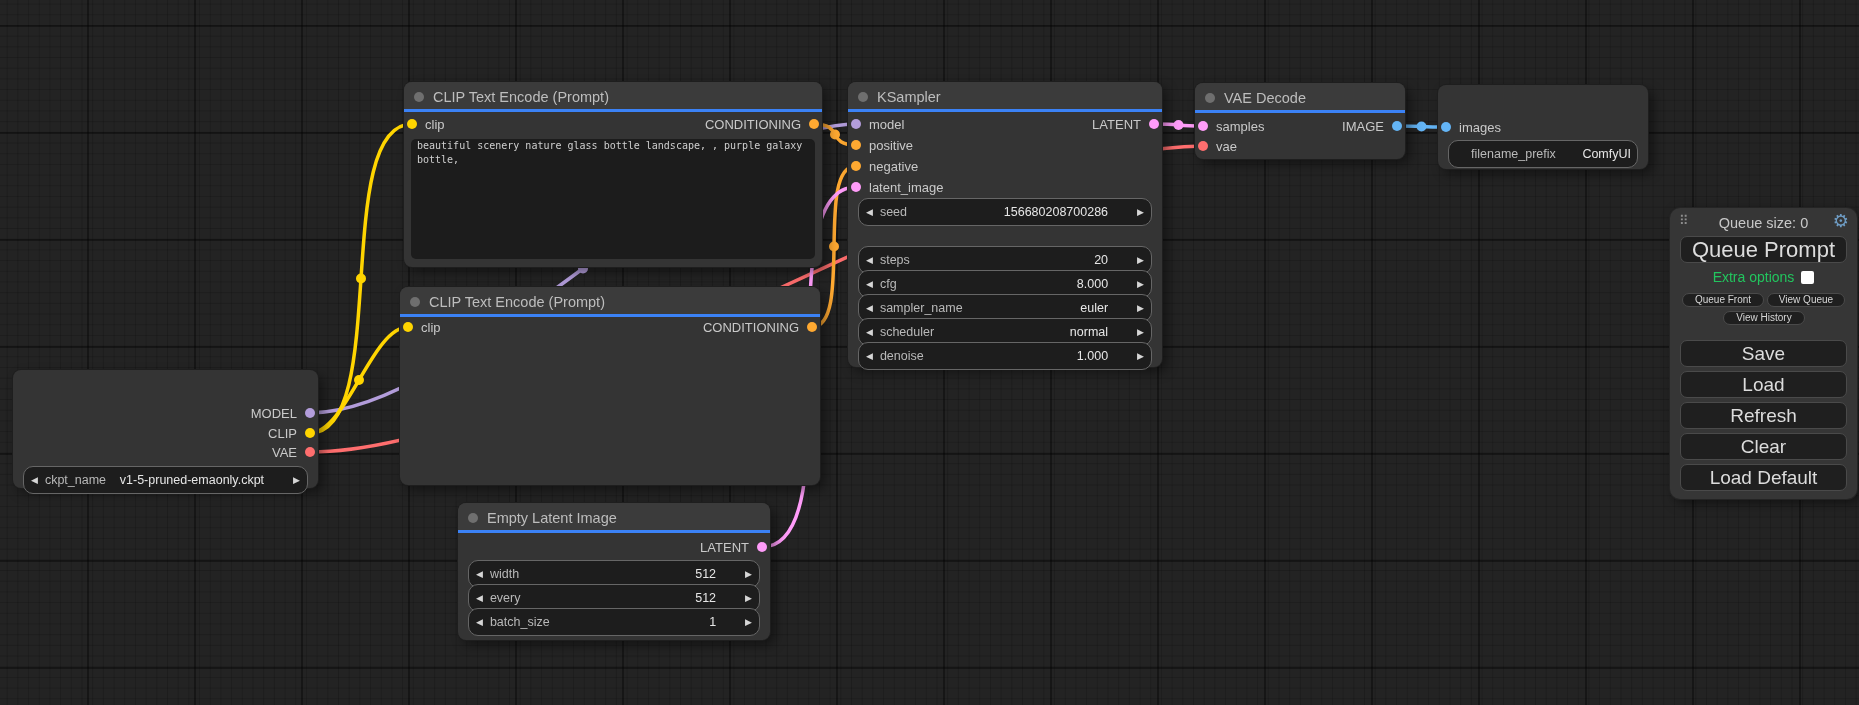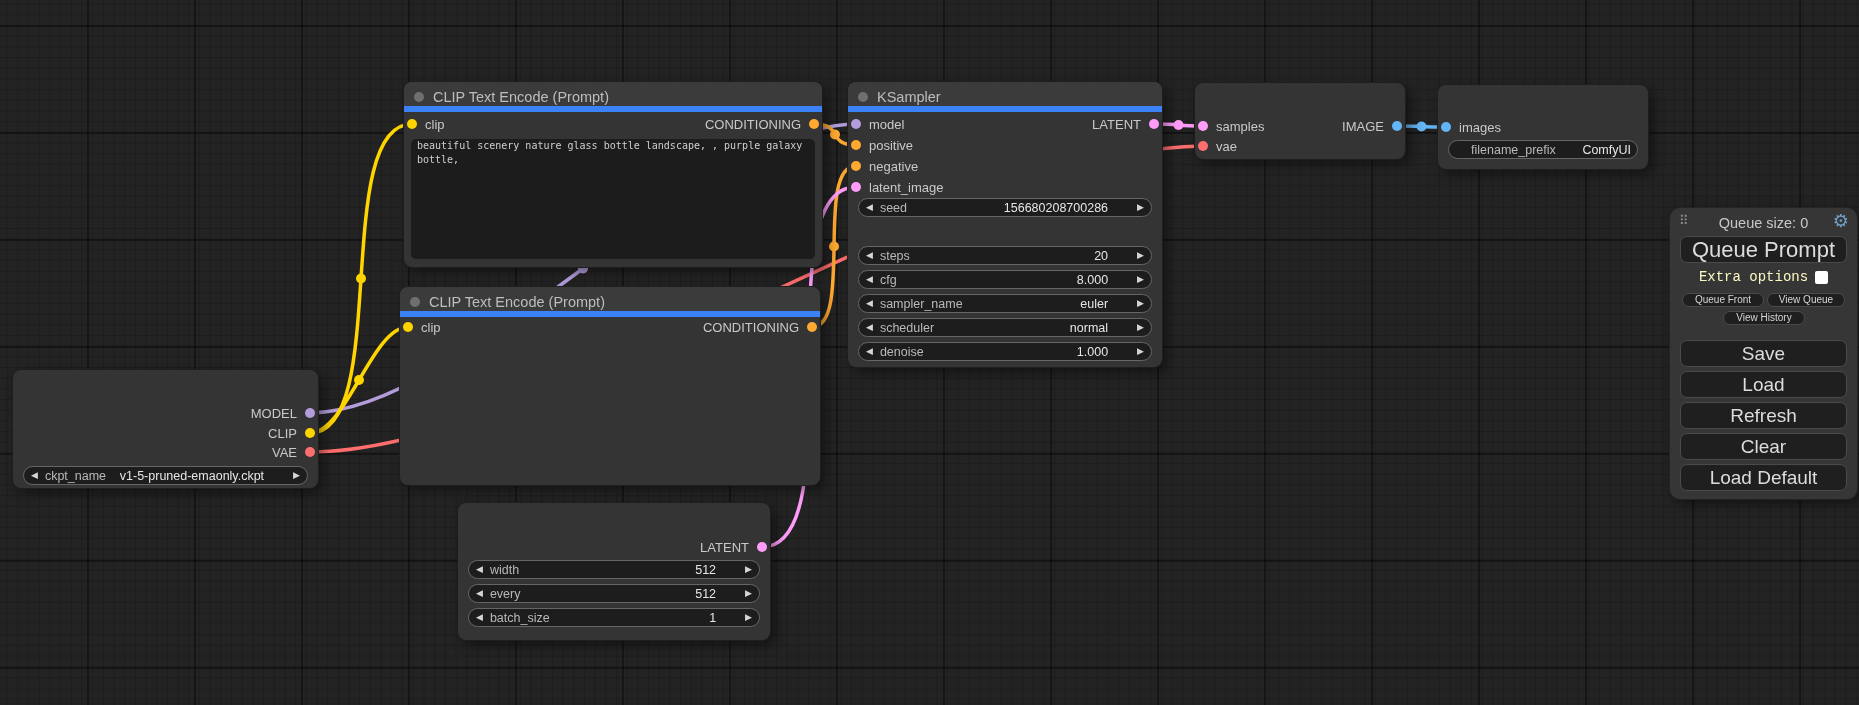--- a/index.html
+++ b/index.html
@@ -19,41 +19,41 @@
   #wire-layer { position:absolute; left:0; top:0; z-index:0; }
 
   .node {
     position:absolute; z-index:1;
     background:#343434; border-radius:8px;
     box-shadow:0 0 0 1px #1e1e1e, 5px 5px 12px rgba(0,0,0,.45);
   }
   .node-title {
     position:absolute; top:0; left:0; right:0; height:30px;
     background:#3b3b3b; border-radius:8px 8px 0 0;
-    border-bottom:6px solid #3b82f6;
+    border-bottom:3px solid #3b82f6;
   }
   .title-dot {
     position:absolute; left:10px; top:10px; width:10px; height:10px;
     border-radius:50%; background:#6f6f6f;
   }
   .title-text {
     position:absolute; left:29px; top:7px; font-size:14.5px; color:#bdbdbd;
     white-space:nowrap;
   }
   .slot-label-in  { position:absolute; left:21px;  font-size:13px; color:#c9c9c9; white-space:nowrap; }
   .slot-label-out { position:absolute; right:21px; font-size:13px; color:#c9c9c9; white-space:nowrap; }
   .dot {
     position:absolute; width:10px; height:10px; border-radius:50%;
     background:#888;
   }
   .dot.in  { left:3px; }
   .dot.out { right:3px; }
 
   .widget {
-    position:absolute; left:10px; right:10px; height:19px;
+    position:absolute; left:10px; right:10px; height:28px;
     background:#1d1d1d; border:1px solid #666; border-radius:10px;
     display:flex; align-items:center; font-size:12.5px; overflow:hidden;
     white-space:nowrap;
   }
   .warr { color:#d6d6d6; font-size:9px; padding:0 7px; line-height:17px; }
   .wlabel { color:#b9b9b9; }
   .wvalue { margin-left:auto; color:#e6e6e6; margin-right:22px; }
   .widget.no-arrows .wlabel { margin-left:14px; }
   .widget.no-arrows .wvalue { margin-right:6px; }
   .toggle-circle {
@@ -80,21 +80,21 @@
   .qp-gear { position:absolute; right:8px; top:2px; font-size:18px; }
   .qp-btn {
     position:absolute; left:10px; right:10px; height:27px;
     background:#1f1f1f; border:1px solid #4a4a4a; border-radius:7px;
     color:#dcdcdc; font-size:19px; text-align:center; line-height:25px;
     font-family:"Liberation Sans", sans-serif;
   }
   .qp-btn.primary { top:28px; font-size:22px; }
   .qp-extra { position:absolute; top:61px; left:0; width:100%;
     display:flex; justify-content:center; align-items:center; gap:7px; }
-  .qp-extra-label { font-size:14px; color:#fef9c3;font-family:Liberation Mono, monospace; }
+  .qp-extra-label { font-size:14px; color:#22c55e; }
   .qp-checkbox { width:13px; height:13px; background:#ffffff; border-radius:2px; }
   .qp-small {
     position:absolute; height:14px; background:#1f1f1f;
     border:1px solid #4a4a4a; border-radius:7px; color:#d6d6d6;
     font-size:10px; text-align:center; line-height:12px;
   }
 </style>
 </head>
 <body>
 
@@ -205,38 +205,46 @@
   </div>
   <div class="widget" style="top:260px">
     <span class="warr">◀</span>
     <span class="wlabel">denoise</span>
     <span class="wvalue">1.000</span>
     <span class="warr">▶</span>
   </div>
 </div>
 
 <div class="node" style="left:1195px;top:83px;width:210px;height:76px;">
+  <div class="node-title">
+    <span class="title-dot"></span>
+    <span class="title-text">VAE Decode</span>
+  </div>
   <span class="dot in" style="top: 38px; background-color: rgb(255, 156, 249);"></span>
   <span class="slot-label-in" style="top:36px">samples</span>
   <span class="slot-label-out" style="top:36px">IMAGE</span>
   <span class="dot out" style="top: 38px; background-color: rgb(100, 181, 246);"></span>
   <span class="dot in" style="top: 58px; background-color: rgb(255, 110, 110);"></span>
   <span class="slot-label-in" style="top:56px">vae</span>
 </div>
 
 <div class="node" style="left:1438px;top:85px;width:210px;height:84px;">
   <span class="dot in" style="top: 37px; background-color: rgb(100, 181, 246);"></span>
   <span class="slot-label-in" style="top:35px">images</span>
   <div class="widget no-arrows" style="top:55px">
     <span class="wlabel" style="margin-left:22px">filename_prefix</span>
     <span class="wvalue" style="">ComfyUI</span>
   </div>
 </div>
 
 <div class="node" style="left:458px;top:503px;width:312px;height:137px;">
+  <div class="node-title">
+    <span class="title-dot"></span>
+    <span class="title-text">Empty Latent Image</span>
+  </div>
   <span class="slot-label-out" style="top:37px">LATENT</span>
   <span class="dot out" style="top: 39px; background-color: rgb(255, 156, 249);"></span>
   <div class="widget" style="top:57px">
     <span class="warr">◀</span>
     <span class="wlabel">width</span>
     <span class="wvalue">512</span>
     <span class="warr">▶</span>
   </div>
   <div class="widget" style="top:81px">
     <span class="warr">◀</span>

